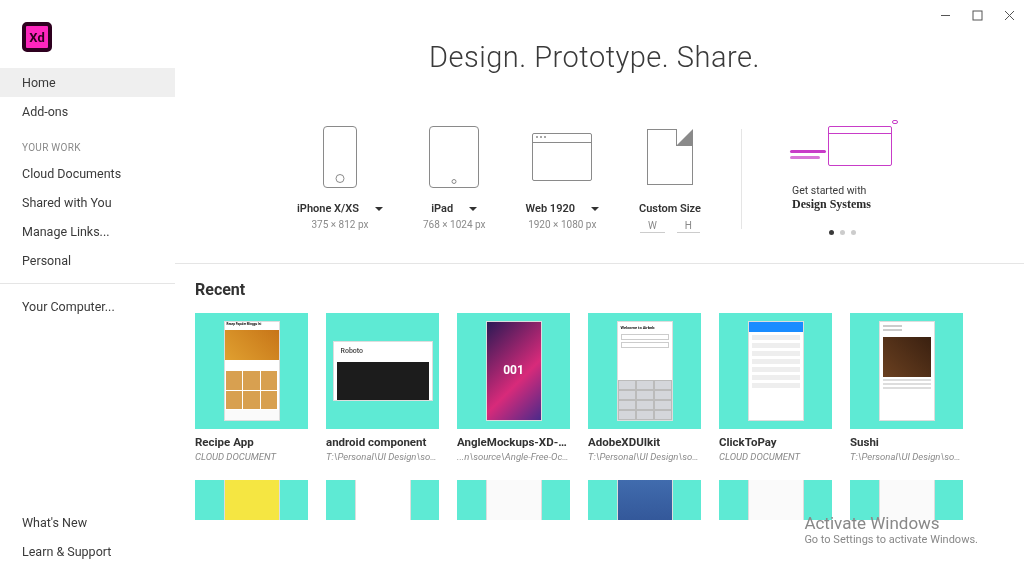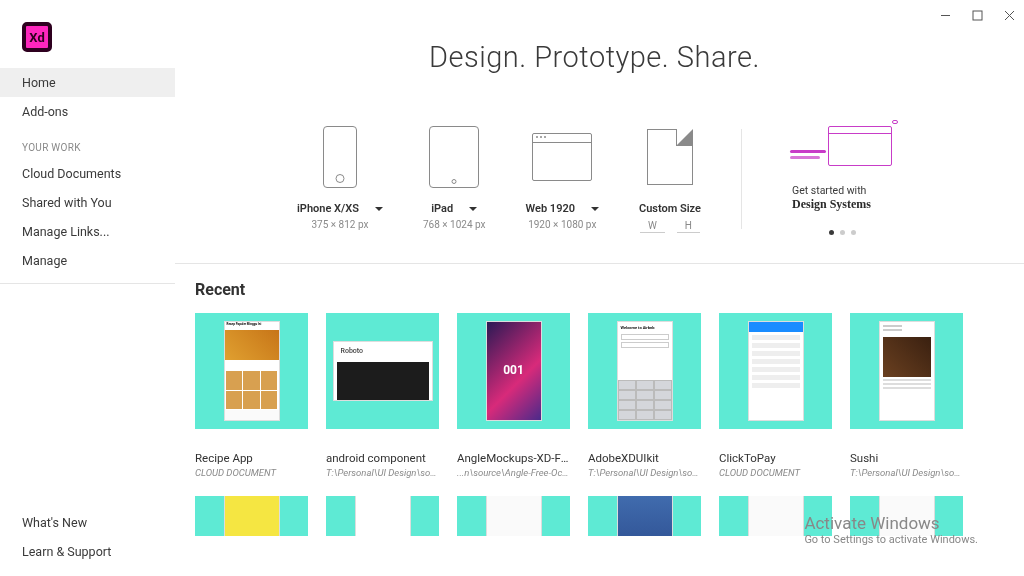--- a/index.html
+++ b/index.html
@@ -52,21 +52,21 @@
 .promo-t2 { font-size:12px; font-weight:600; color:#2a2a2a;font-family:Liberation Serif, serif; }
 .promo-dots { display:flex; gap:6px; margin-top:18px; align-self:center; }
 .promo-dots span { width:5px; height:5px; border-radius:50%; background:#ccc; }
 .promo-dots span.active { background:#3a3a3a; }
 .hr2 { height:1px; background:#e5e5e5; margin:0 -30px 16px -20px; }
 .section-title { font-size:16px; font-weight:700; color:#323232; margin-bottom:14px; }
 .cards { display:flex; gap:18px; margin-bottom:18px; }
 .card { width:113px; cursor:pointer; }
 .thumb { width:113px; height:116px; background:#5eead4; display:flex; align-items:center; justify-content:center; overflow:hidden; }
 .mock { width:56px; height:100px; background:#fafafa; border:1px solid #ddd; font-size:5px; line-height:1.3; padding:3px; position:relative; overflow:hidden; }
-.ctitle { font-size:11.5px; color:#323232; margin-top:22px; white-space:nowrap; overflow:hidden; text-overflow:ellipsis; }
+.ctitle { font-size:11.5px; color:#323232; margin-top:6px; white-space:nowrap; overflow:hidden; text-overflow:ellipsis;font-weight:bold; }
 .csub { font-size:9.5px; color:#8a8a8a; margin-top:2px; white-space:nowrap; overflow:hidden; text-overflow:ellipsis;font-style:italic; }
 .row2 { display:flex; gap:18px; }
 .row2 .thumb { height:40px; }
 .watermark { position:absolute; right:46px; bottom:30px; color:#888; pointer-events:none; }
 .watermark .w1 { font-size:17px; }
 .watermark .w2 { font-size:11px; }
 
 .recipe .mock { padding:0; }
 .recipe .mr1 { height:8px; background:#fff; padding:1px 2px; font-size:3px; font-weight:700; }
 .recipe .mr2 { height:30px; background:linear-gradient(45deg,#e0a030,#c77518); }
@@ -116,22 +116,23 @@
   <aside class="sidebar">
     <div class="logo">
         <span>Xd</span>
       </div>
     <div class="nav-item sel"><span>Home</span></div>
     <div class="nav-item"><span>Add-ons</span></div>
     <div class="nav-head">YOUR WORK</div>
     <div class="nav-item"><span>Cloud Documents</span></div>
     <div class="nav-item"><span>Shared with You</span></div>
     <div class="nav-item"><span>Manage Links...</span></div>
-    <div class="nav-item"><span>Manage</span></div>
+    <div class="nav-item"><span>Personal</span></div>
     <div class="divider"></div>
+    <div class="nav-item"><span>Your Computer...</span></div>
     <div class="spacer"></div>
     <div class="bottom-items">
       <div class="nav-item"><span>What's New</span></div>
       <div class="nav-item"><span>Learn &amp; Support</span></div>
     </div>
   </aside>
 
   <main class="main">
     <div class="tagline">Design. Prototype. Share.</div>
 

